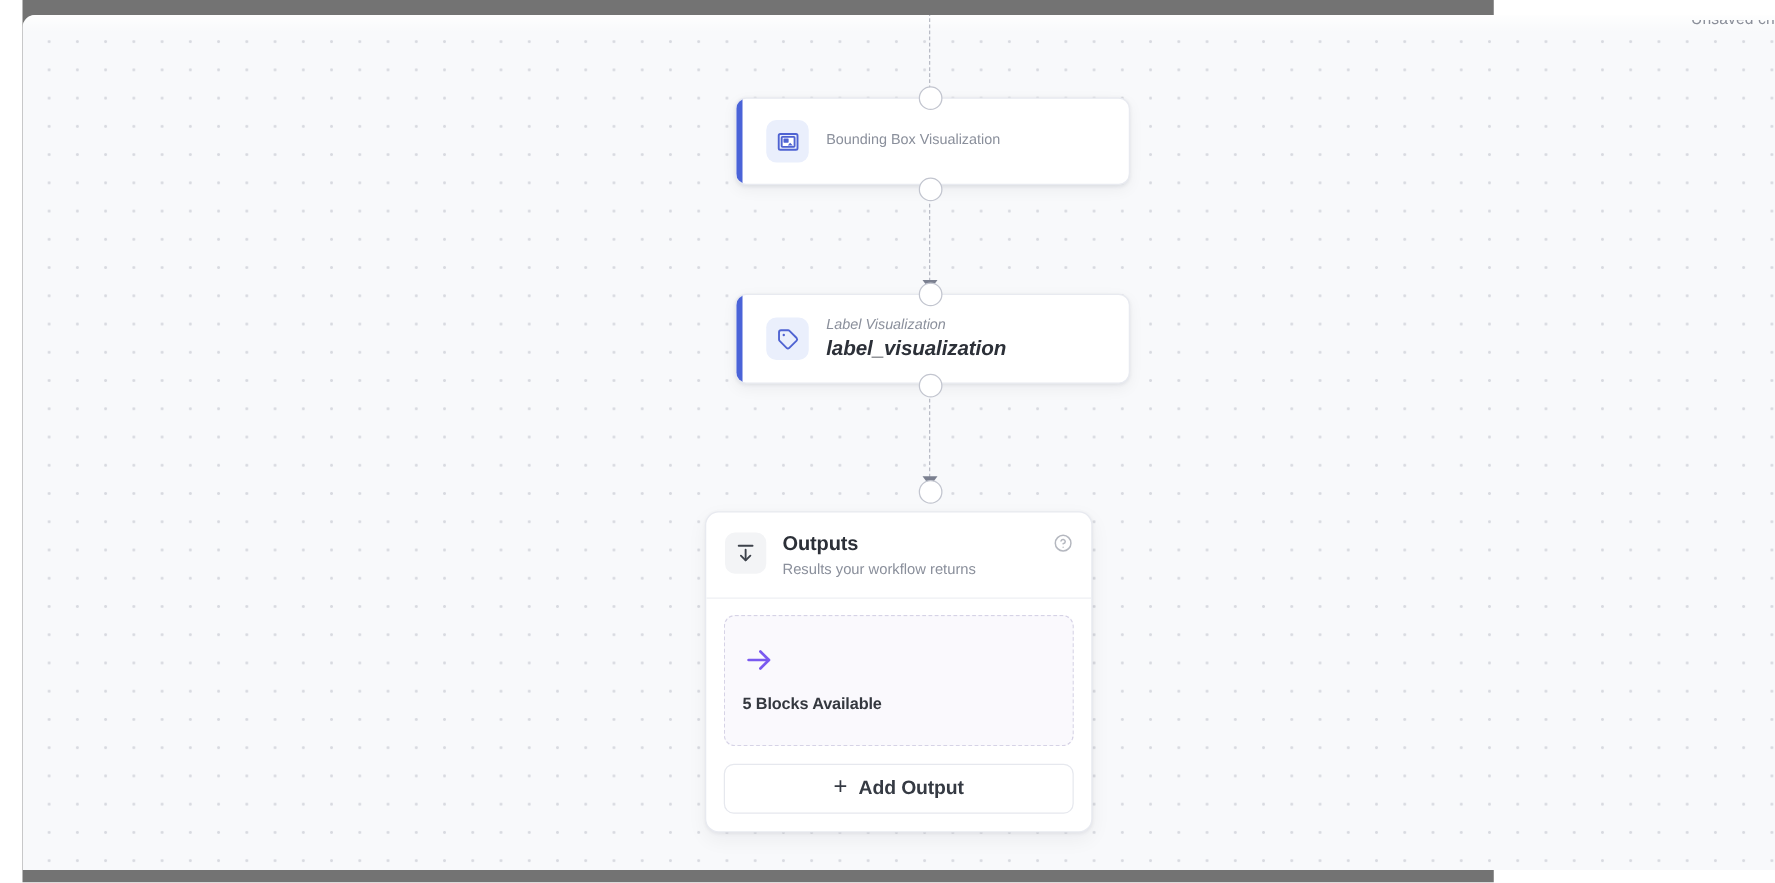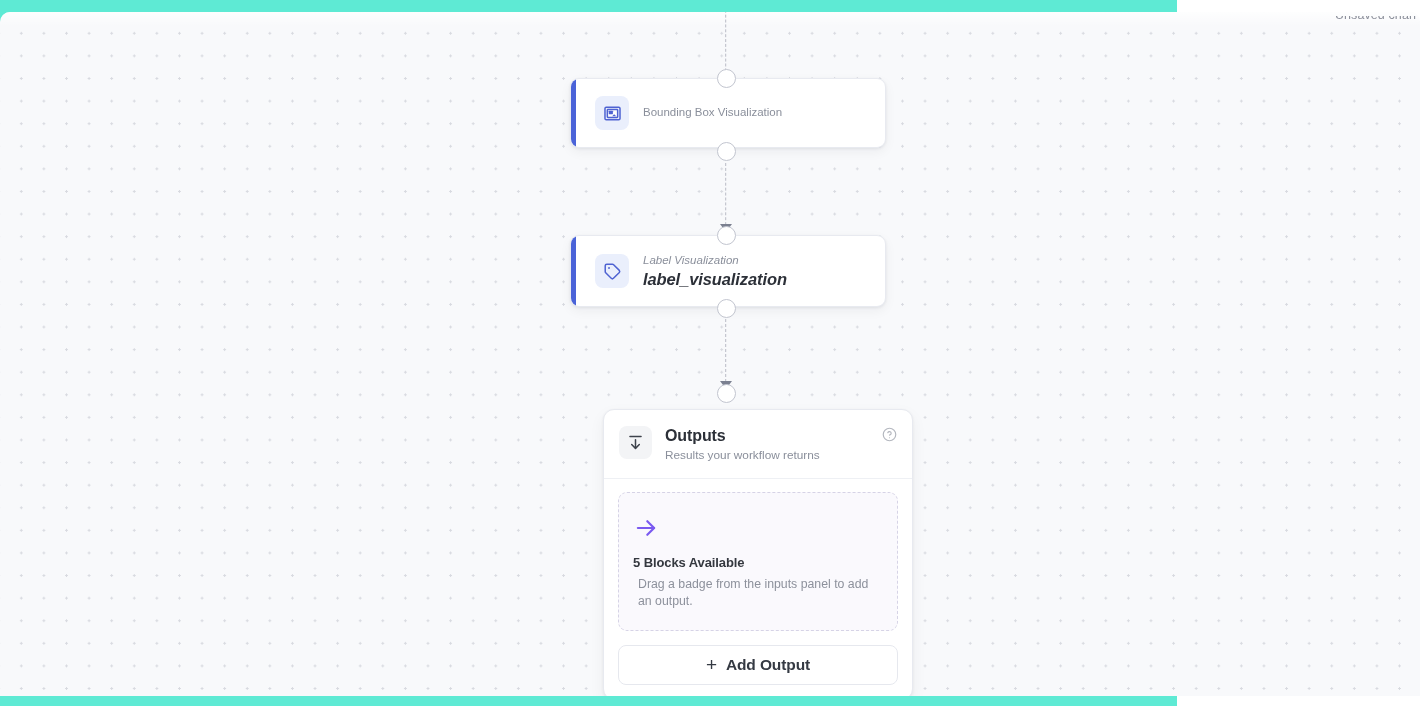--- a/index.html
+++ b/index.html
@@ -7,21 +7,22 @@
     margin: 0; padding: 0;
     width: 1420px; height: 706px;
     background: #ffffff;
     font-family: "Liberation Sans", sans-serif;
     overflow: hidden;
   }
   #app {
     position: relative;
     width: 1177px;
     height: 706px;
-    background: #5eead4;
+    background: #737373;
+    margin-left: 18px;
   }
 
   
   #canvas {
     position: absolute;
     left: 0; top: 12px;
     width: 1420px; height: 684px;
     background-color: #f8f9fb;
     background-image: radial-gradient(circle, #d8dae0 1px, rgba(0,0,0,0) 1.25px);
     background-size: 22.6px 22.6px;
@@ -133,21 +134,21 @@
     font-weight: 700;
     color: #2c3038;
     line-height: 1.2;
     letter-spacing: -0.1px;
     white-space: nowrap;
   }
 
   
   #outputs-card {
     position: absolute;
-    left: 603px;
+    left: 546px;
     top: 397px;
     width: 310px;
     background: #ffffff;
     border: 1px solid #e8eaf0;
     border-radius: 11px;
     box-shadow: 0 1px 3px rgba(20,25,40,.06), 0 6px 16px rgba(20,25,40,.05);
     z-index: 4;
     overflow: hidden;
   }
   .outputs-header {
@@ -320,21 +321,20 @@
       </div>
 
       <div class="dropzone">
         <div class="dz-arrow">
           <svg width="26" height="26" viewBox="0 0 24 24" fill="none" stroke="#7a5af0" stroke-width="2" stroke-linecap="round" stroke-linejoin="round">
             <path d="M4.5 12h15"></path>
             <path d="M13.2 5.7L19.5 12l-6.3 6.3"></path>
           </svg>
         </div>
         <div class="dz-title">5 Blocks Available</div>
-        <div class="dz-desc">Drag a badge from the inputs panel to add an output.</div>
       </div>
 
       <div class="add-output-btn">
         <span class="plus-glyph">+</span>
         <span>Add Output</span>
       </div>
 
     </div>
 
     <div id="unsaved">Unsaved chan</div>

